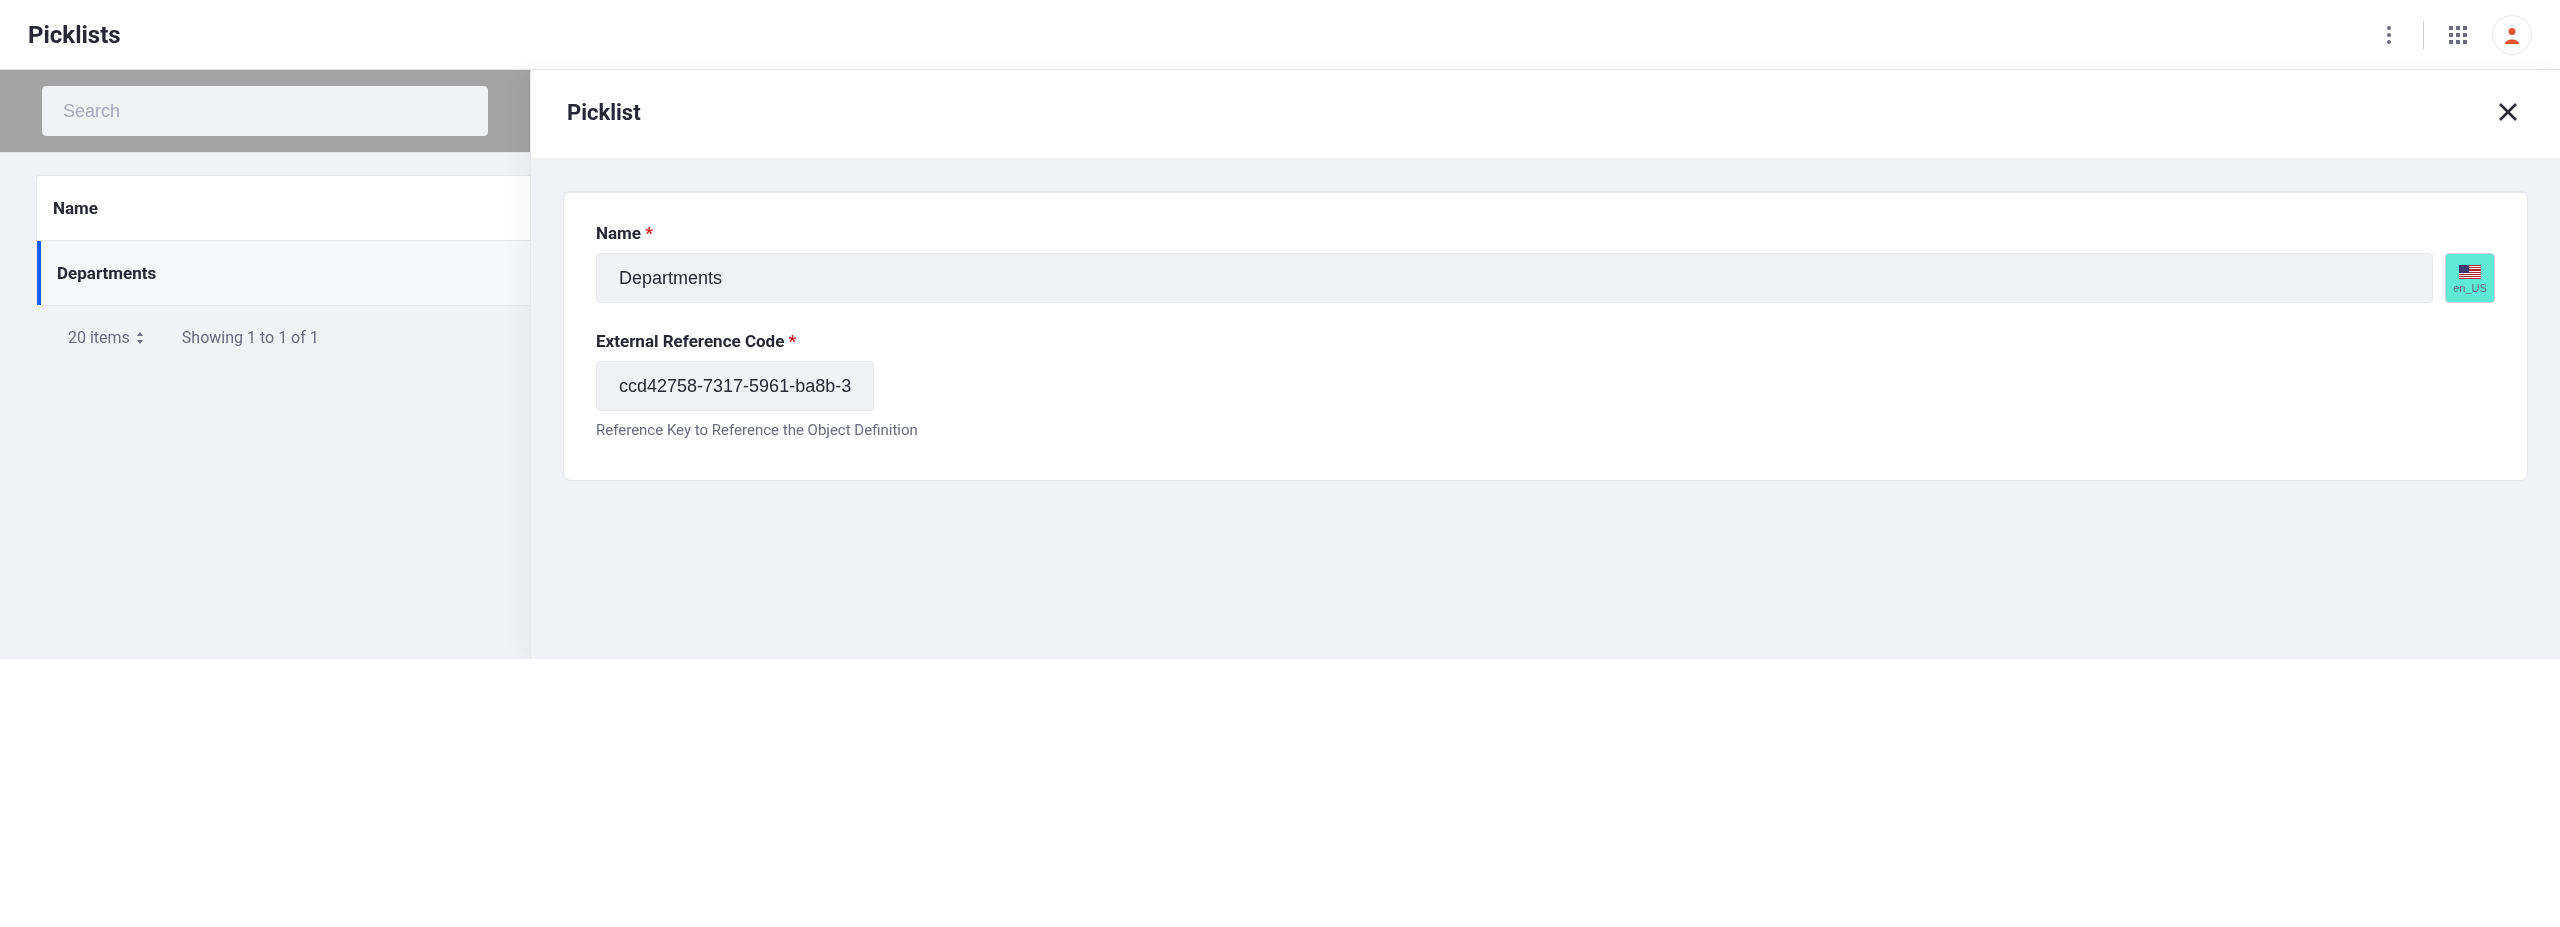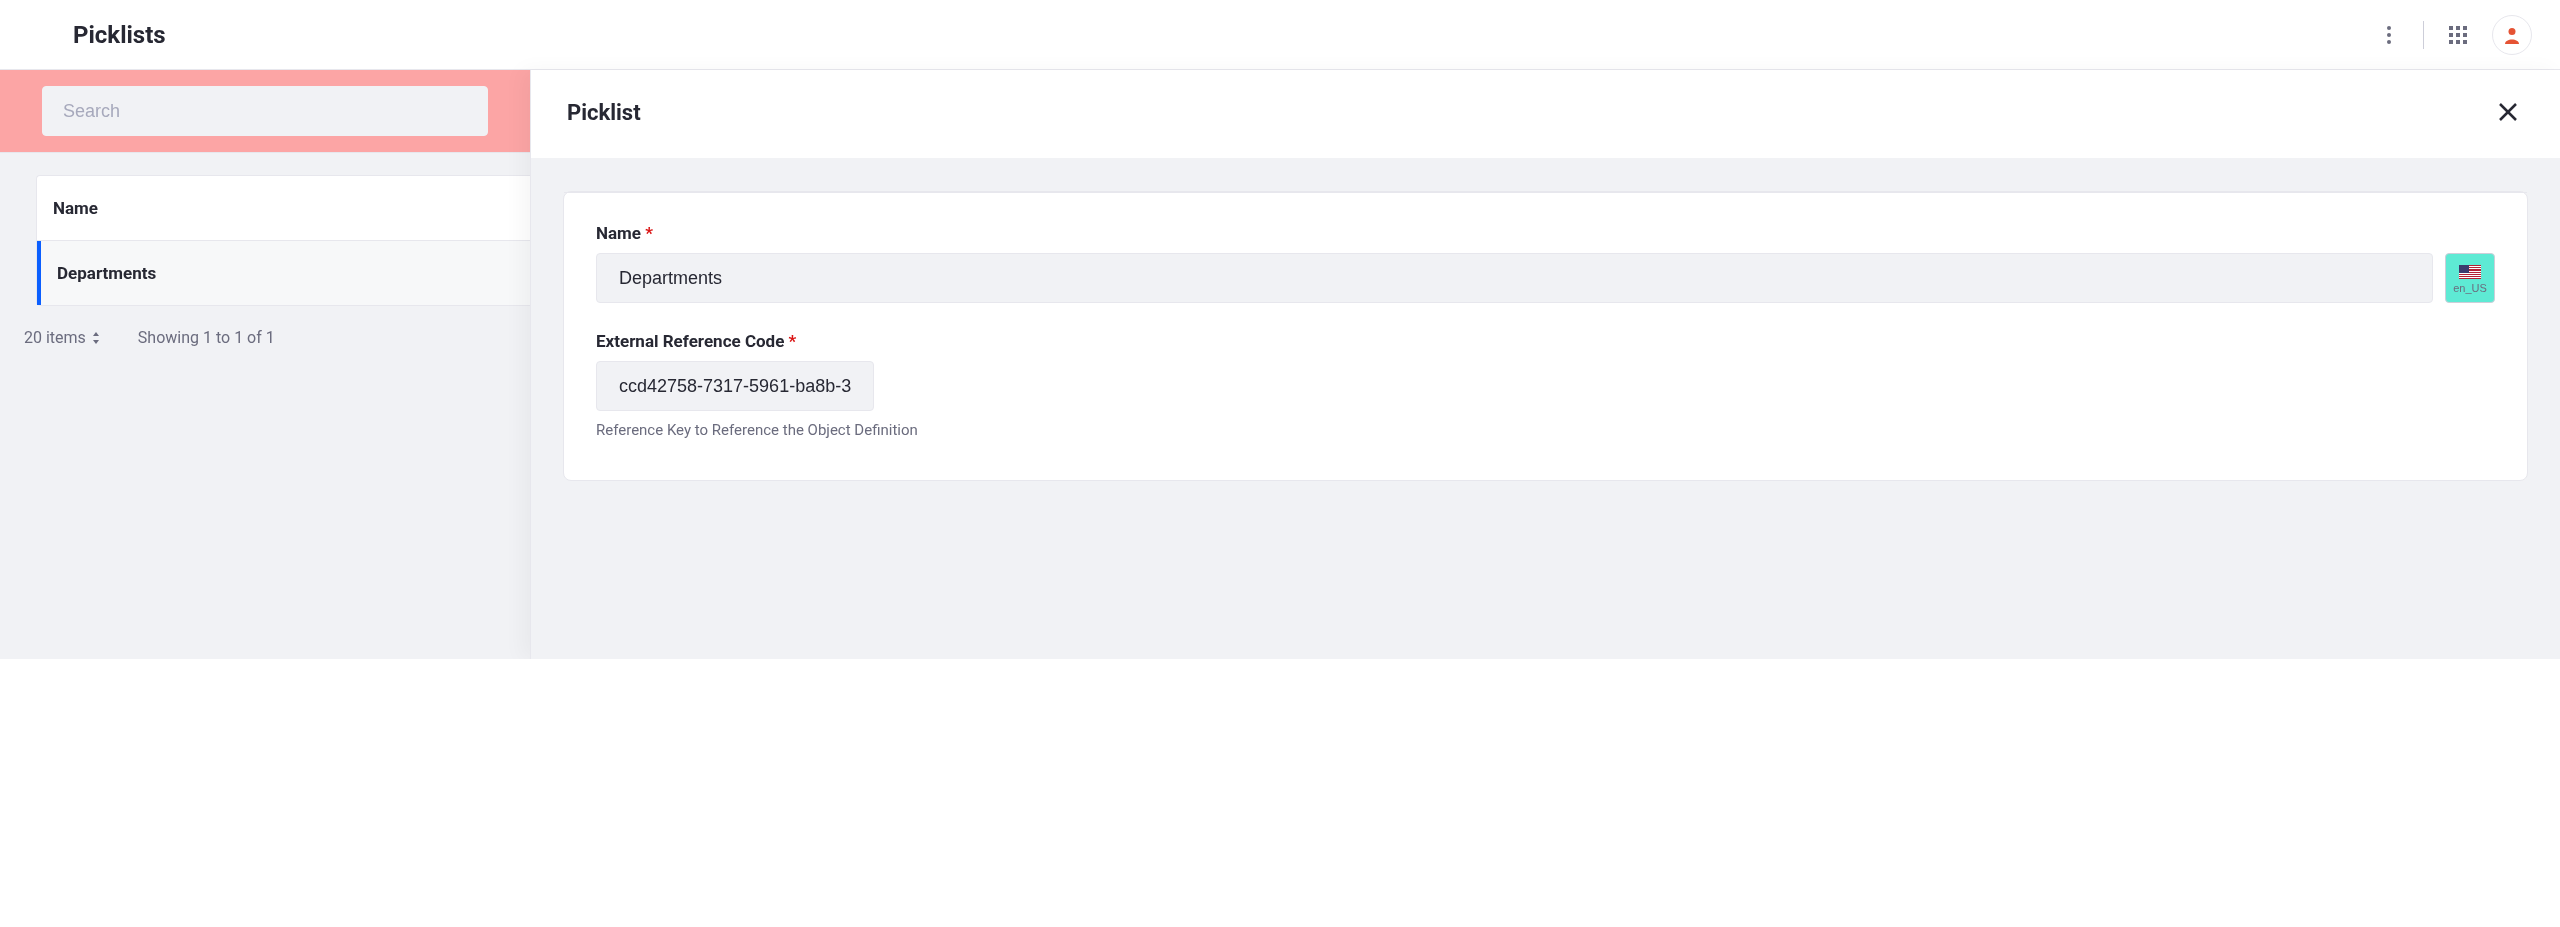--- a/index.html
+++ b/index.html
@@ -21,21 +21,20 @@
       justify-content: space-between;
       padding: 0 28px;
       height: 70px;
       border-bottom: 1px solid #e7e7ed;
     }
     
     .page-title {
       font-size: 24px;
       font-weight: 700;
       color: #272833;
-      margin-left: 45px;
     }
     
     .header-actions {
       display: flex;
       align-items: center;
       gap: 16px;
     }
     
     .icon-btn {
       width: 36px;
@@ -76,21 +75,21 @@
     
     
     .left-panel {
       width: 530px;
       padding: 0;
       flex-shrink: 0;
     }
     
     .search-wrapper {
       padding: 16px 42px 16px 42px;
-      background: #fca5a5;
+      background: #a3a3a3;
       border-bottom: 1px solid #e7e7ed;
     }
     
     .search-input {
       width: 100%;
       height: 50px;
       background: #f1f2f5;
       border: 1px solid #f1f2f5;
       border-radius: 4px;
       padding: 0 20px;
@@ -132,21 +131,21 @@
     .row-name {
       font-size: 17px;
       font-weight: 700;
       color: #272833;
     }
     
     .pagination {
       display: flex;
       align-items: center;
       gap: 38px;
-      margin-left: 24px;
+      margin-left: 68px;
       margin-top: 22px;
       color: #6b6c7e;
       font-size: 16px;
     }
     
     .items-count {
       display: flex;
       align-items: center;
       gap: 6px;
     }

